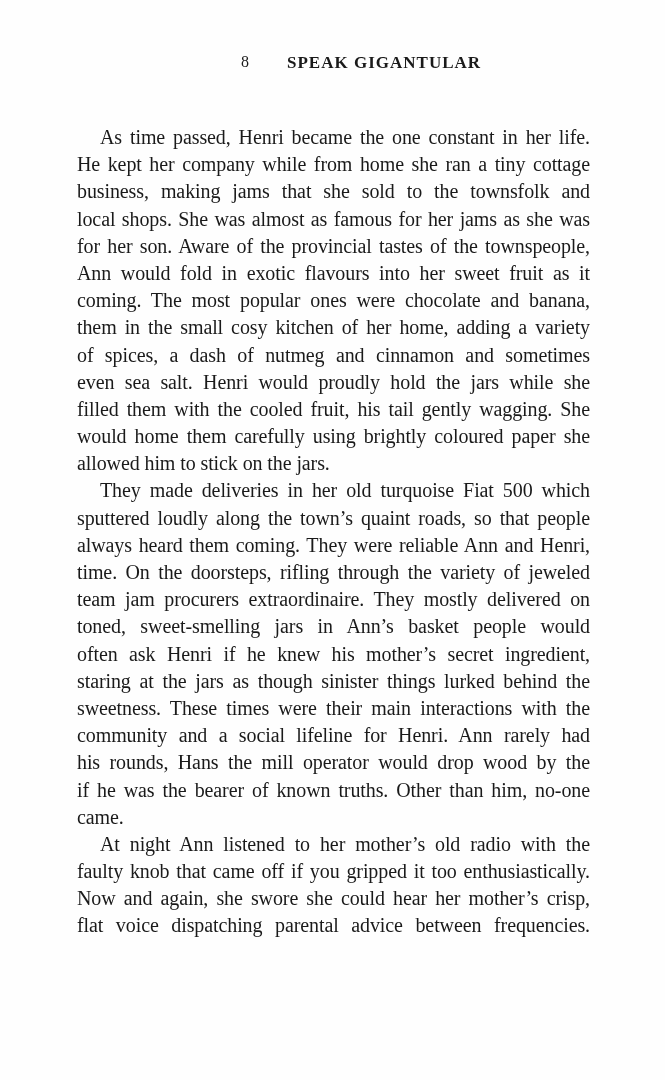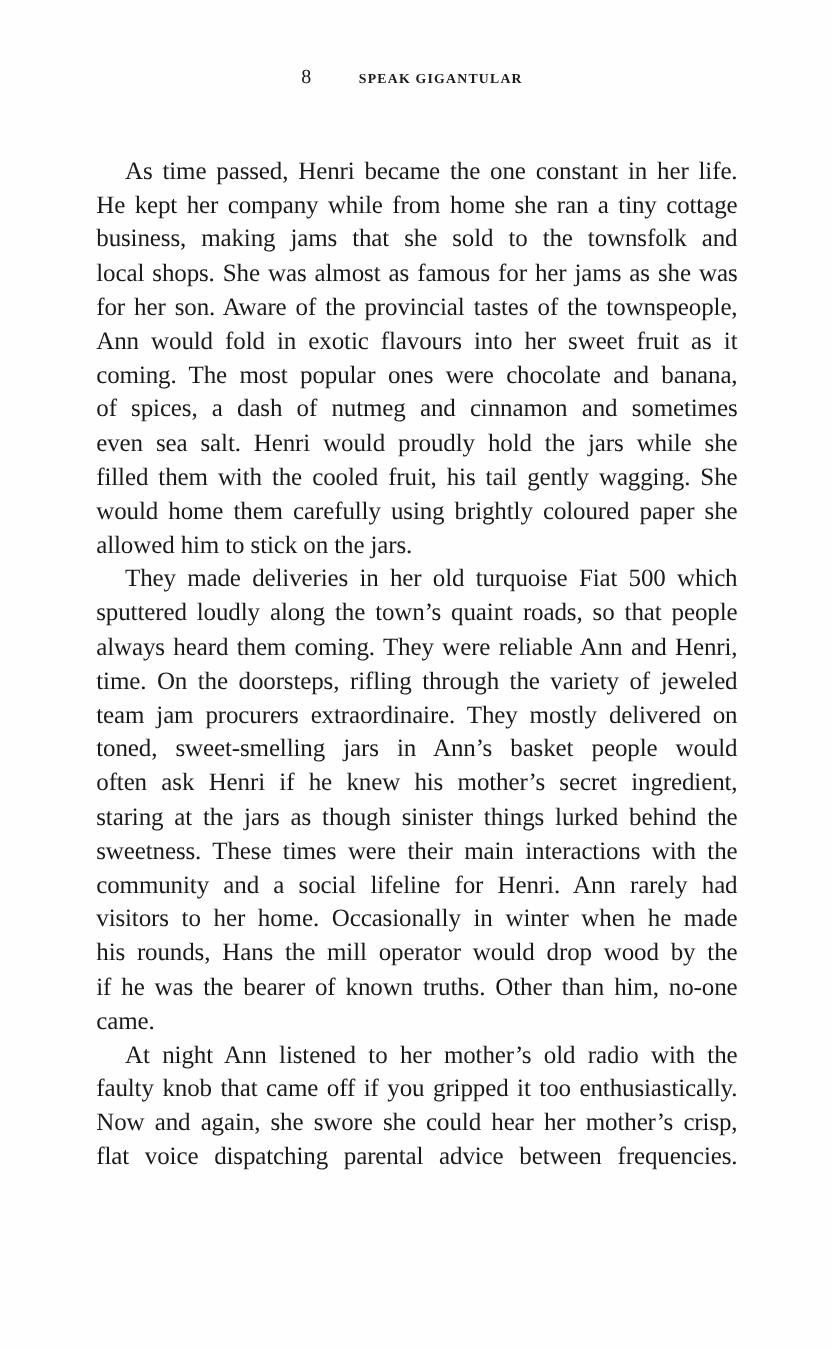--- a/index.html
+++ b/index.html
@@ -34,21 +34,21 @@
       left: 241px;
       top: 0;
       font-size: 16px;
       line-height: 20px;
       color: #1a1a1a;
     }
     .running-title {
       position: absolute;
       left: 287px;
       top: 2px;
-      font-size: 11px;
+      font-size: 17px;
       line-height: 18px;
       font-weight: bold;
       letter-spacing: 1px;
       color: #1a1a1a;
     }
     .body-text {
       position: absolute;
       left: 77px;
       top: 124px;
       width: 513px;
@@ -82,37 +82,37 @@
 
   <div class="body-text">
 
     <span class="line indent">As time passed, Henri became the one constant in her life.</span>
     <span class="line">He kept her company while from home she ran a tiny cottage</span>
     <span class="line">business, making jams that she sold to the townsfolk and</span>
     <span class="line">local shops. She was almost as famous for her jams as she was</span>
     <span class="line">for her son. Aware of the provincial tastes of the townspeople,</span>
     <span class="line">Ann would fold in exotic flavours into her sweet fruit as it</span>
     <span class="line">coming. The most popular ones were chocolate and banana,</span>
+    <span class="line">them in the small cosy kitchen of her home, adding a variety</span>
     <span class="line">of spices, a dash of nutmeg and cinnamon and sometimes</span>
     <span class="line">even sea salt. Henri would proudly hold the jars while she</span>
     <span class="line">filled them with the cooled fruit, his tail gently wagging. She</span>
     <span class="line">would home them carefully using brightly coloured paper she</span>
     <span class="line last">allowed him to stick on the jars.</span>
 
     <span class="line indent">They made deliveries in her old turquoise Fiat 500 which</span>
     <span class="line">sputtered loudly along the town’s quaint roads, so that people</span>
     <span class="line">always heard them coming. They were reliable Ann and Henri,</span>
     <span class="line">time. On the doorsteps, rifling through the variety of jeweled</span>
     <span class="line">team jam procurers extraordinaire. They mostly delivered on</span>
     <span class="line">toned, sweet-smelling jars in Ann’s basket people would</span>
     <span class="line">often ask Henri if he knew his mother’s secret ingredient,</span>
     <span class="line">staring at the jars as though sinister things lurked behind the</span>
     <span class="line">sweetness. These times were their main interactions with the</span>
     <span class="line">community and a social lifeline for Henri. Ann rarely had</span>
-    <span class="line">visitors to her home. Occasionally in winter when he made</span>
     <span class="line">his rounds, Hans the mill operator would drop wood by the</span>
     <span class="line">if he was the bearer of known truths. Other than him, no-one</span>
     <span class="line last">came.</span>
 
     <span class="line indent">At night Ann listened to her mother’s old radio with the</span>
     <span class="line">faulty knob that came off if you gripped it too enthusiastically.</span>
     <span class="line">Now and again, she swore she could hear her mother’s crisp,</span>
     <span class="line">flat voice dispatching parental advice between frequencies.</span>
   </div>
 

